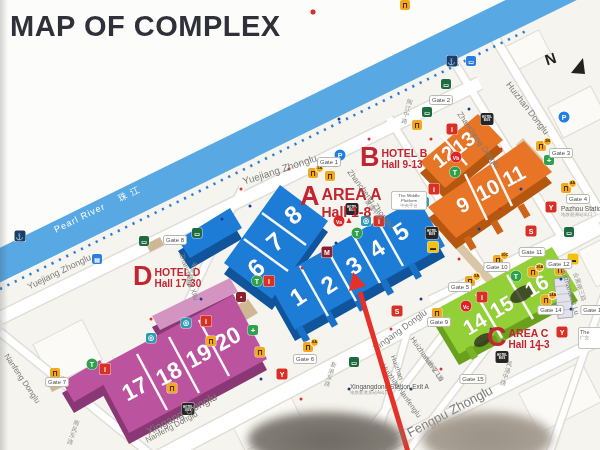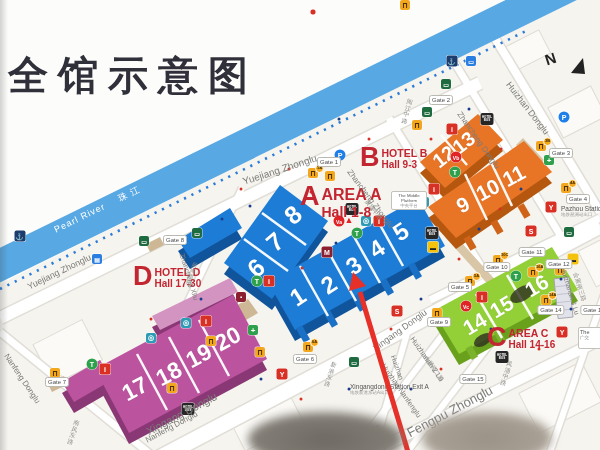--- a/index.html
+++ b/index.html
@@ -161,47 +161,47 @@
     </g>
 
     <polygon points="583,58 571,73 585,74" fill="#222"></polygon>
   </svg>
 
   <svg id="arrow" width="600" height="450" viewBox="0 0 600 450">
     <line x1="408" y1="452" x2="360" y2="292" stroke="#e63028" stroke-width="5"></line>
     <polygon points="353,272 366,286 349,291" fill="#e63028"></polygon>
   </svg>
 
-  <div class="lbl ttl" style="left:8px;top:48px;font-size:40px;letter-spacing:10px">全馆示意图</div>
+  <div class="lbl ttl" style="left:10px;top:10px;font-size:29px;letter-spacing:.5px">MAP OF COMPLEX</div>
 
   <div class="lbl riv" style="left:55px;top:224px;font-size:9px;transform:rotate(-26deg)">
     <span>Pearl River</span>
     <span style="margin-left:12px">珠 江</span>
   </div>
   <div class="lbl" style="left:545px;top:50px;font-size:15px;font-weight:bold;color:#222;transform:rotate(-18deg)">N</div>
 
   <div class="alabel" style="left:300px;top:186px">
     <span class="aletter" style="font-size:27px">A</span>
     <span>
         <span style="display:block;font-size:16px">AREA A</span>
           <span style="display:block;font-size:14px">Hall 1-8</span>
       </span>
   </div>
   <div class="alabel" style="left:360px;top:147px">
     <span class="aletter" style="font-size:27px">B</span>
     <span>
         <span style="display:block;font-size:10.5px">HOTEL B</span>
-          <span style="display:block;font-size:10px">Hall 9-3</span>
+          <span style="display:block;font-size:10px">Hall 9-13</span>
       </span>
   </div>
   <div class="alabel" style="left:487px;top:327px">
     <span class="aletter" style="font-size:27px">C</span>
     <span>
         <span style="display:block;font-size:10.5px">AREA C</span>
-          <span style="display:block;font-size:10px">Hall 14-16</span>
+          <span style="display:block;font-size:10px">Hall 14-3</span>
       </span>
   </div>
   <div class="alabel" style="left:133px;top:266px">
     <span class="aletter" style="font-size:27px">D</span>
     <span>
         <span style="display:block;font-size:10.5px">HOTEL D</span>
           <span style="display:block;font-size:10px">Hall 17-30</span>
       </span>
   </div>
 

